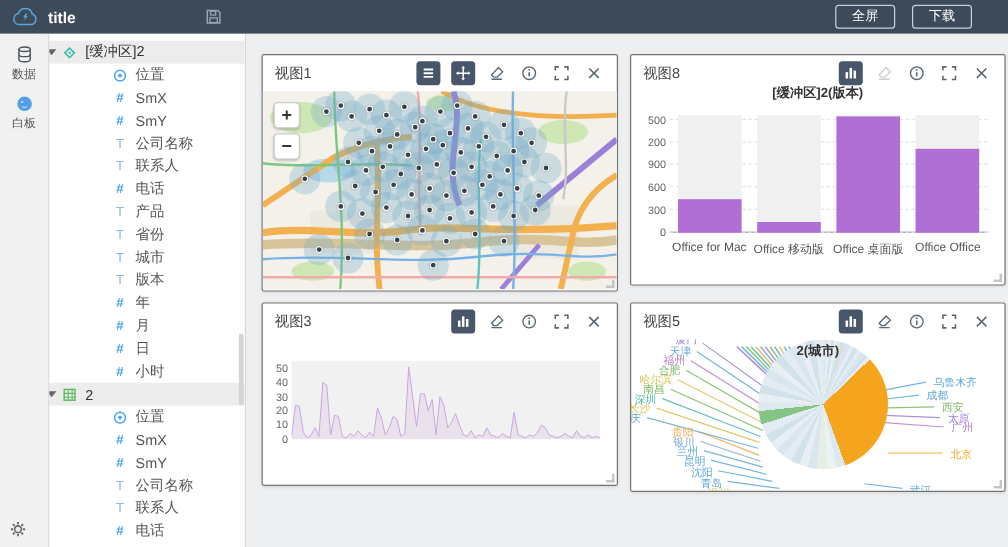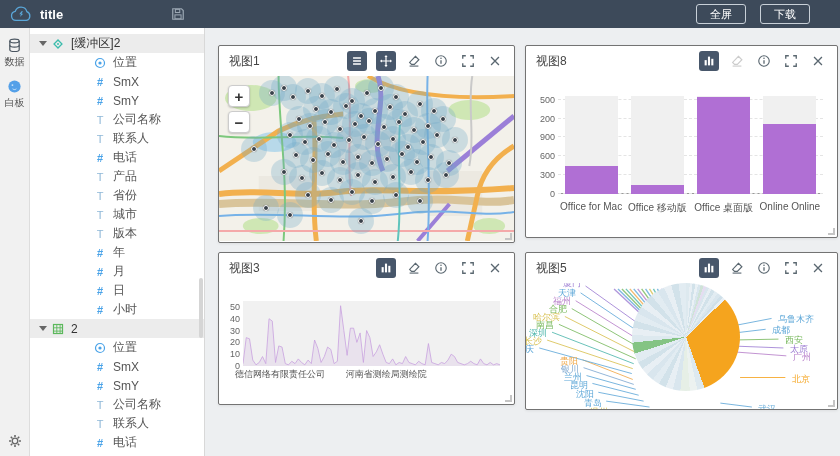--- a/index.html
+++ b/index.html
@@ -7,21 +7,21 @@
 
   
   .topbar { position:absolute; left:0; top:0; width:840px; height:28px; background:#3d4a5a; display:flex; align-items:center; z-index:30; }
   .logo { width:22px; height:16px; margin-left:10px; }
   .app-title { color:#fff; font-size:13px; font-weight:bold; margin-left:8px; }
   .save-btn { margin-left:108px; width:14px; height:14px; color:#9aa6b2; cursor:pointer; }
   .topbar-right { margin-left:auto; display:flex; gap:14px; margin-right:30px; }
   .tb-btn { color:#fff; font-size:11px; border:1px solid #c8d0d8; border-radius:3px; padding:2px 13px; background:transparent; cursor:pointer; line-height:14px; }
 
   
-  .rail { position:absolute; left:0; top:28px; width:30px; height:428px; background:#f1f1f1; border-right:1px solid #ddd; z-index:20; }
+  .rail { position:absolute; left:0; top:28px; width:41px; height:428px; background:#f1f1f1; border-right:1px solid #ddd; z-index:20; }
   .rail-item { width:100%; padding-top:10px; display:flex; flex-direction:column; align-items:center; cursor:pointer; }
   .rail-item .ric { width:15px; height:15px; }
   .rail-item .rlb { font-size:10px; color:#555; margin-top:2px; }
   .rail-gear { position:absolute; bottom:8px; left:8px; width:14px; height:14px; color:#666; cursor:pointer; }
 
   
   .fieldpanel { position:absolute; left:30px; top:28px; width:175px; height:428px; background:#fff; border-right:1px solid #d8d8d8; overflow:hidden; z-index:10; }
   .fp-inner { padding-top:6px; }
   .fprow { height:19px; display:flex; align-items:center; font-size:12px; color:#555; cursor:pointer; white-space:nowrap; }
   .fprow.group { background:#ececec; color:#333; padding-left:9px; }
@@ -497,20 +497,21 @@
               <path d="M2 5.5V2h3.5M10.5 2H14v3.5M14 10.5V14h-3.5M5.5 14H2v-3.5" fill="none" stroke="currentColor" stroke-width="1.5"></path>
             </svg>
           </div>
           <div class="hicon">
             <svg viewBox="0 0 16 16">
               <path d="M3.5 3.5l9 9M12.5 3.5l-9 9" stroke="currentColor" stroke-width="1.5"></path>
             </svg>
           </div>
         </div>
     </div>
+    <div class="chart-sub" style="top:24px;">[缓冲区]2(版本)</div>
     <div class="barplot" id="barplot">
         <div class="axisline"></div>
         <div class="gridline" style="bottom: 0%;"></div>
         <span class="ytick" style="bottom: 0%; transform: translateY(50%);">0</span>
         <div class="gridline" style="bottom: 19.2308%;"></div>
         <span class="ytick" style="bottom: 19.2308%; transform: translateY(50%);">300</span>
         <div class="gridline" style="bottom: 38.4615%;"></div>
         <span class="ytick" style="bottom: 38.4615%; transform: translateY(50%);">600</span>
         <div class="gridline" style="bottom: 57.6923%;"></div>
         <span class="ytick" style="bottom: 57.6923%; transform: translateY(50%);">900</span>
@@ -532,21 +533,21 @@
         </div>
         <div class="barcol" style="left: 77.5%; width: 20%;">
           <div class="barband"></div>
           <div class="barfill" style="height: 71.7949%;"></div>
         </div>
       </div>
     <div class="xlabels8" id="barxlabels">
         <span class="xlab8" style="left: 12.5%;">Office for Mac</span>
         <span class="xlab8" style="left: 37.5%;">Office 移动版</span>
         <span class="xlab8" style="left: 62.5%;">Office 桌面版</span>
-        <span class="xlab8" style="left: 87.5%;">Online Online</span>
+        <span class="xlab8" style="left: 87.5%;">Office Office</span>
       </div>
     <div class="resize-corner"></div>
   </div>
 
   <div class="card" id="card-view3" style="left:13px; top:224px; width:297px; height:153px;">
     <div class="card-hd">
       <span class="card-title">视图3</span>
       <div class="hd-icons">
           <div class="hicon active">
             <svg viewBox="0 0 16 16">
@@ -585,24 +586,20 @@
           <polyline points="0.00,96.36 1.27,56.36 2.53,58.18 3.80,90.91 5.06,98.18 6.33,94.55 7.59,85.45 8.86,96.36 10.13,27.27 11.39,30.91 12.66,94.55 13.92,69.09 15.19,70.91 16.46,96.36 17.72,98.18 18.99,92.73 20.25,96.36 21.52,89.09 22.78,94.55 24.05,98.18 25.32,90.91 26.58,96.36 27.85,60.00 29.11,72.73 30.38,94.55 31.65,85.45 32.91,70.91 34.18,74.55 35.44,96.36 36.71,92.73 37.97,7.27 39.24,45.45 40.51,83.64 41.77,41.82 43.04,41.82 44.30,63.64 45.57,49.09 46.84,94.55 48.10,45.45 49.37,56.36 50.63,85.45 51.90,78.18 53.16,67.27 54.43,81.82 55.70,94.55 56.96,96.36 58.23,89.09 59.49,98.18 60.76,94.55 62.03,96.36 63.29,85.45 64.56,94.55 65.82,96.36 67.09,98.18 68.35,92.73 69.62,96.36 70.89,98.18 72.15,65.45 73.42,94.55 74.68,96.36 75.95,98.18 77.22,94.55 78.48,96.36 79.75,90.91 81.01,81.82 82.28,85.45 83.54,94.55 84.81,96.36 86.08,98.18 87.34,96.36 88.61,92.73 89.87,96.36 91.14,98.18 92.41,89.09 93.67,96.36 94.94,98.18 96.20,94.55 97.47,98.18 98.73,96.36 100.00,98.18" fill="none" stroke="#c9a2e0" stroke-width="0.8" vector-effect="non-scaling-stroke"></polyline>
           <polyline points="0,100 0.00,96.36 1.27,56.36 2.53,58.18 3.80,90.91 5.06,98.18 6.33,94.55 7.59,85.45 8.86,96.36 10.13,27.27 11.39,30.91 12.66,94.55 13.92,69.09 15.19,70.91 16.46,96.36 17.72,98.18 18.99,92.73 20.25,96.36 21.52,89.09 22.78,94.55 24.05,98.18 25.32,90.91 26.58,96.36 27.85,60.00 29.11,72.73 30.38,94.55 31.65,85.45 32.91,70.91 34.18,74.55 35.44,96.36 36.71,92.73 37.97,7.27 39.24,45.45 40.51,83.64 41.77,41.82 43.04,41.82 44.30,63.64 45.57,49.09 46.84,94.55 48.10,45.45 49.37,56.36 50.63,85.45 51.90,78.18 53.16,67.27 54.43,81.82 55.70,94.55 56.96,96.36 58.23,89.09 59.49,98.18 60.76,94.55 62.03,96.36 63.29,85.45 64.56,94.55 65.82,96.36 67.09,98.18 68.35,92.73 69.62,96.36 70.89,98.18 72.15,65.45 73.42,94.55 74.68,96.36 75.95,98.18 77.22,94.55 78.48,96.36 79.75,90.91 81.01,81.82 82.28,85.45 83.54,94.55 84.81,96.36 86.08,98.18 87.34,96.36 88.61,92.73 89.87,96.36 91.14,98.18 92.41,89.09 93.67,96.36 94.94,98.18 96.20,94.55 97.47,98.18 98.73,96.36 100.00,98.18 100,100" fill="rgba(201,162,224,0.18)" stroke="none"></polyline>
         </svg>
         <span class="ytick3" style="bottom: 0%; transform: translateY(50%);">0</span>
         <span class="ytick3" style="bottom: 18.1818%; transform: translateY(50%);">10</span>
         <span class="ytick3" style="bottom: 36.3636%; transform: translateY(50%);">20</span>
         <span class="ytick3" style="bottom: 54.5455%; transform: translateY(50%);">30</span>
         <span class="ytick3" style="bottom: 72.7273%; transform: translateY(50%);">40</span>
         <span class="ytick3" style="bottom: 90.9091%; transform: translateY(50%);">50</span>
       </div>
-    <div id="linexlabels" style="position: absolute; left: 24px; right: 14px; top: 115px; height: 12px;">
-        <span class="xlab3" style="left: -8px;">德信网络有限责任公司</span>
-        <span class="xlab3" style="left: 40%;">河南省测绘局测绘院</span>
-      </div>
     <div class="resize-corner"></div>
   </div>
 
   <div class="card" id="card-view5" style="left:320px; top:224px; width:313px; height:158px;">
     <div class="card-hd">
       <span class="card-title">视图5</span>
       <div class="hd-icons">
           <div class="hicon active">
             <svg viewBox="0 0 16 16">
               <rect x="3" y="7" width="2.4" height="6" fill="currentColor"></rect>
@@ -628,20 +625,21 @@
               <path d="M2 5.5V2h3.5M10.5 2H14v3.5M14 10.5V14h-3.5M5.5 14H2v-3.5" fill="none" stroke="currentColor" stroke-width="1.5"></path>
             </svg>
           </div>
           <div class="hicon">
             <svg viewBox="0 0 16 16">
               <path d="M3.5 3.5l9 9M12.5 3.5l-9 9" stroke="currentColor" stroke-width="1.5"></path>
             </svg>
           </div>
         </div>
     </div>
+    <div class="chart-sub" style="top:32px;">2(城市)</div>
     <div class="piewrap" id="piewrap">
       <svg class="pielines" id="pielines" viewBox="0 0 313 128">
           <line x1="248" y1="36" x2="196" y2="46" stroke="#5fa8d8" stroke-width="1" opacity="0.85"></line>
           <line x1="242" y1="47" x2="200" y2="52" stroke="#5fa8d8" stroke-width="1" opacity="0.85"></line>
           <line x1="255" y1="57" x2="205" y2="58" stroke="#79b95e" stroke-width="1" opacity="0.85"></line>
           <line x1="260" y1="66" x2="208" y2="64" stroke="#9d7ed3" stroke-width="1" opacity="0.85"></line>
           <line x1="263" y1="74" x2="210" y2="70" stroke="#b77fc9" stroke-width="1" opacity="0.85"></line>
           <line x1="262" y1="96" x2="216" y2="96" stroke="#f5a41e" stroke-width="1" opacity="0.85"></line>
           <line x1="228" y1="126" x2="196" y2="122" stroke="#5fa8d8" stroke-width="1" opacity="0.85"></line>
           <line x1="202" y1="136" x2="172" y2="133" stroke="#e8b64a" stroke-width="1" opacity="0.85"></line>

